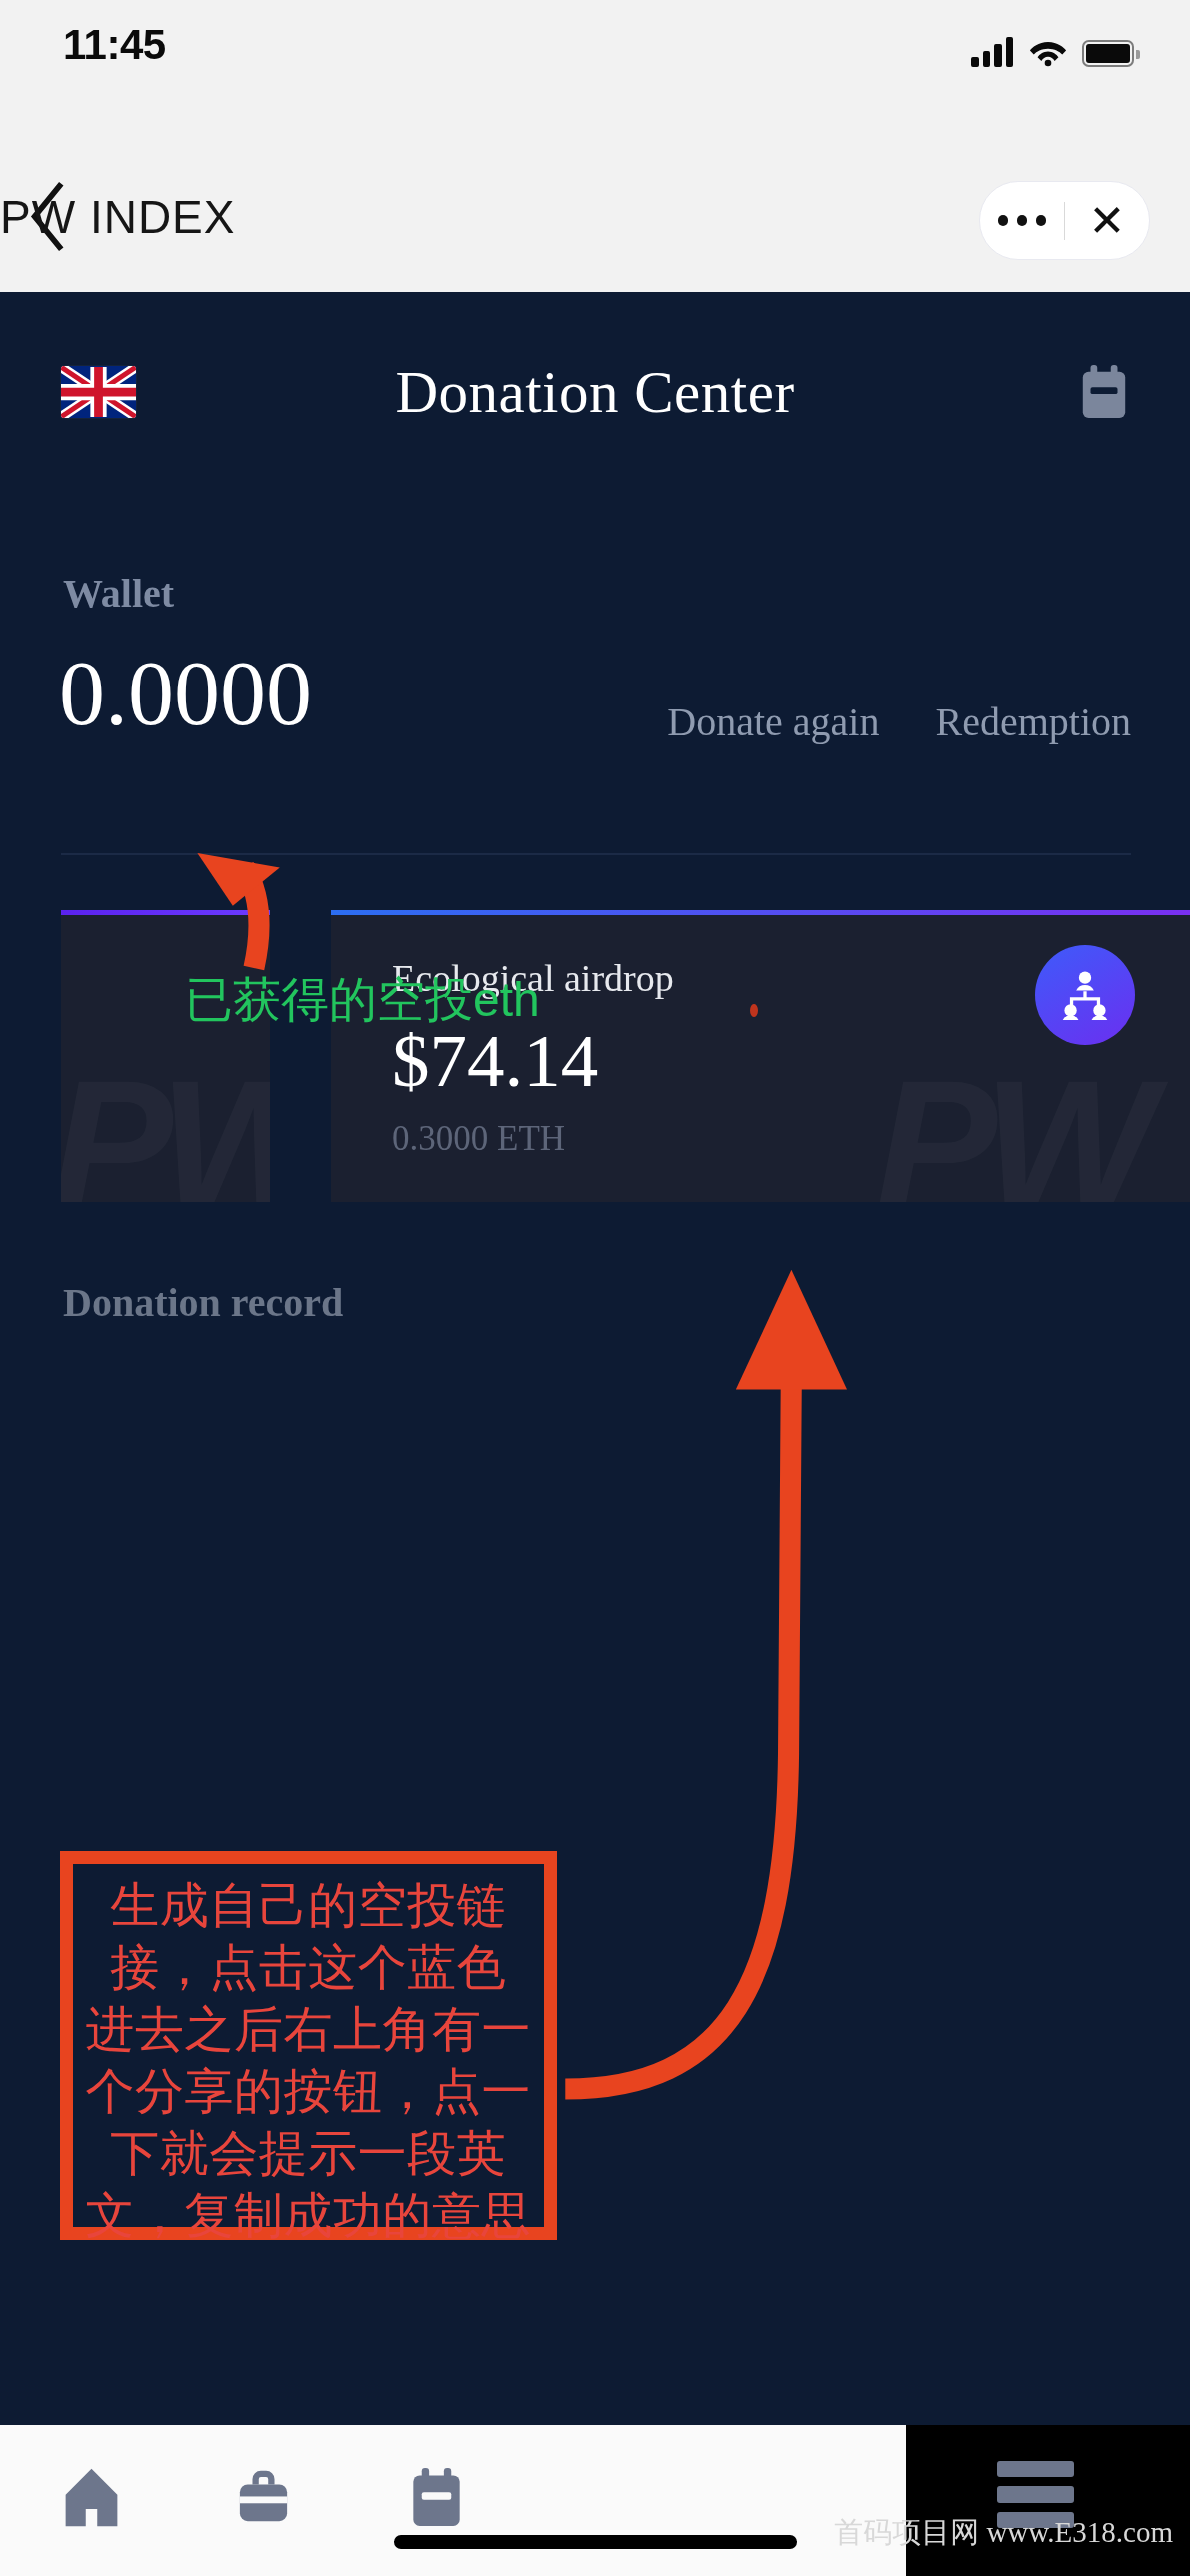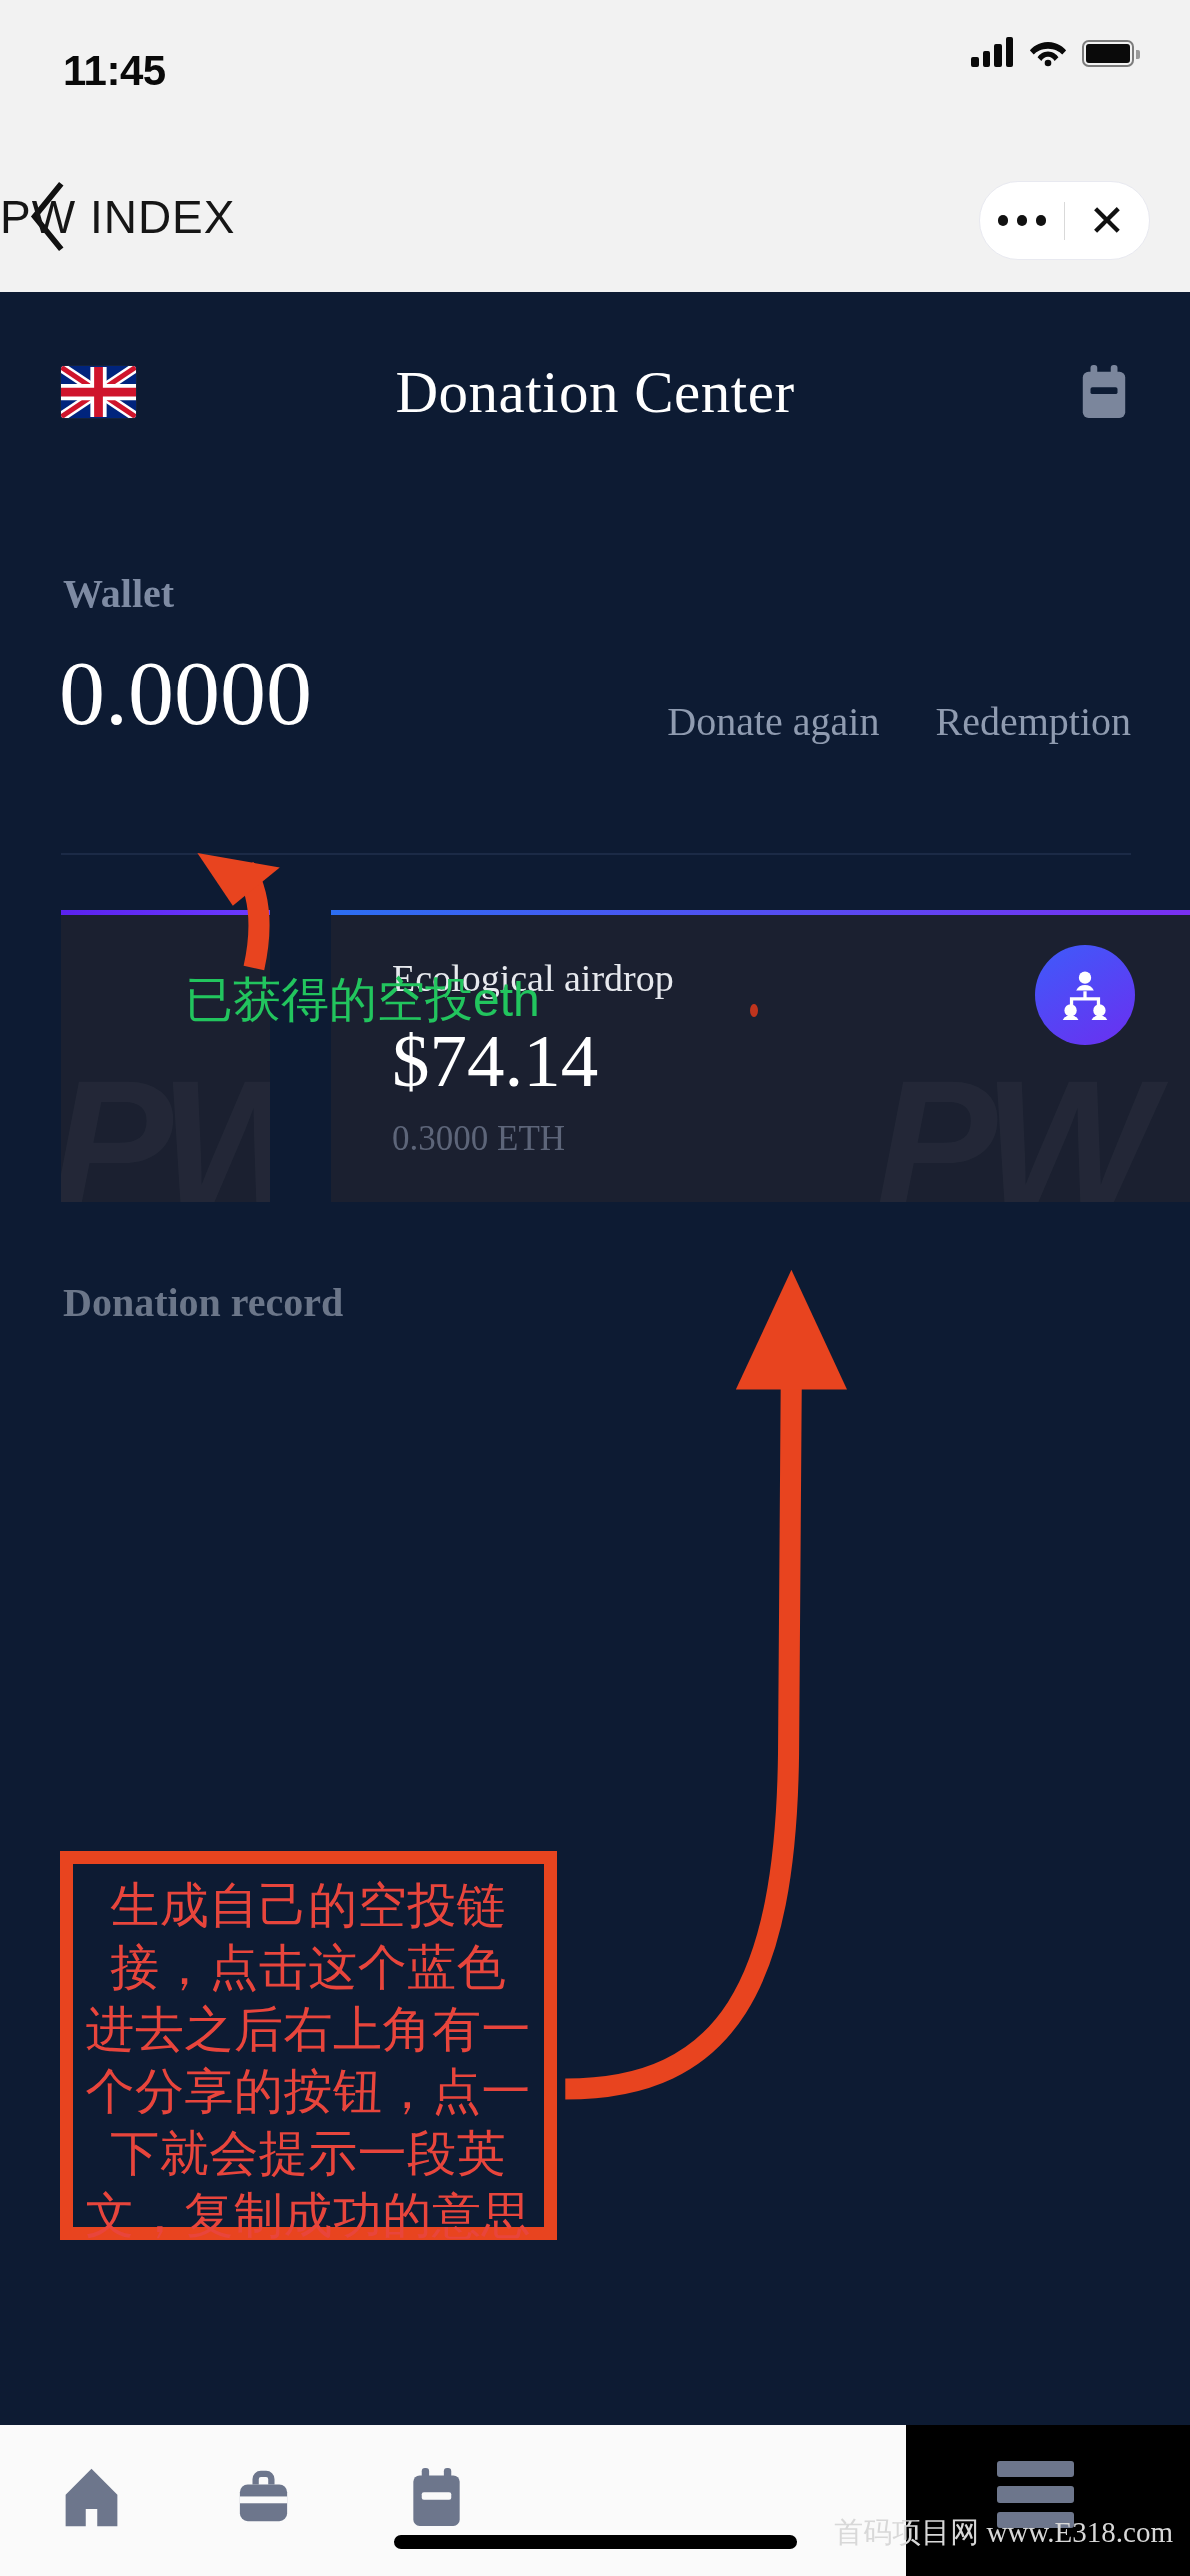--- a/index.html
+++ b/index.html
@@ -20,21 +20,20 @@
   .statusbar {
     position: absolute; top: 0; left: 0;
     width: 1190px; height: 96px;
     background: #f2f2f2;
   }
   .sb-time {
     position: absolute; left: 63px; top: 21px;
     font-size: 42px; font-weight: 600; color: #0a0a0a;
     letter-spacing: -0.5px;
     font-family: "Liberation Sans", sans-serif;
-    margin-top: 26px;
   }
   .sb-icons {
     position: absolute; right: 56px; top: 27px;
     display: flex; align-items: flex-end; gap: 15.3px; height: 40px;
   }
   .sig { display: flex; align-items: flex-end; gap: 3.8px; height: 31px; }
   .sig i { display: block; width: 7.7px; background: #0a0a0a; border-radius: 1.9px; }
   .sig i:nth-child(1) { height: 10.5px; }
   .sig i:nth-child(2) { height: 16.3px; }
   .sig i:nth-child(3) { height: 23px; }

